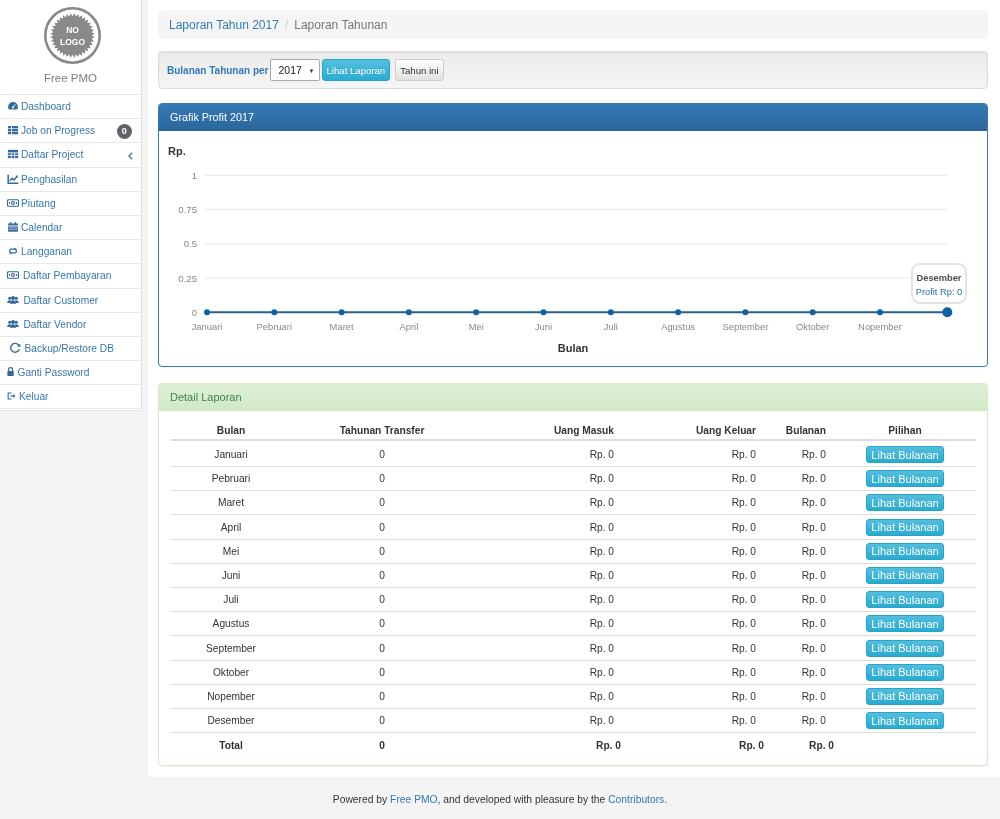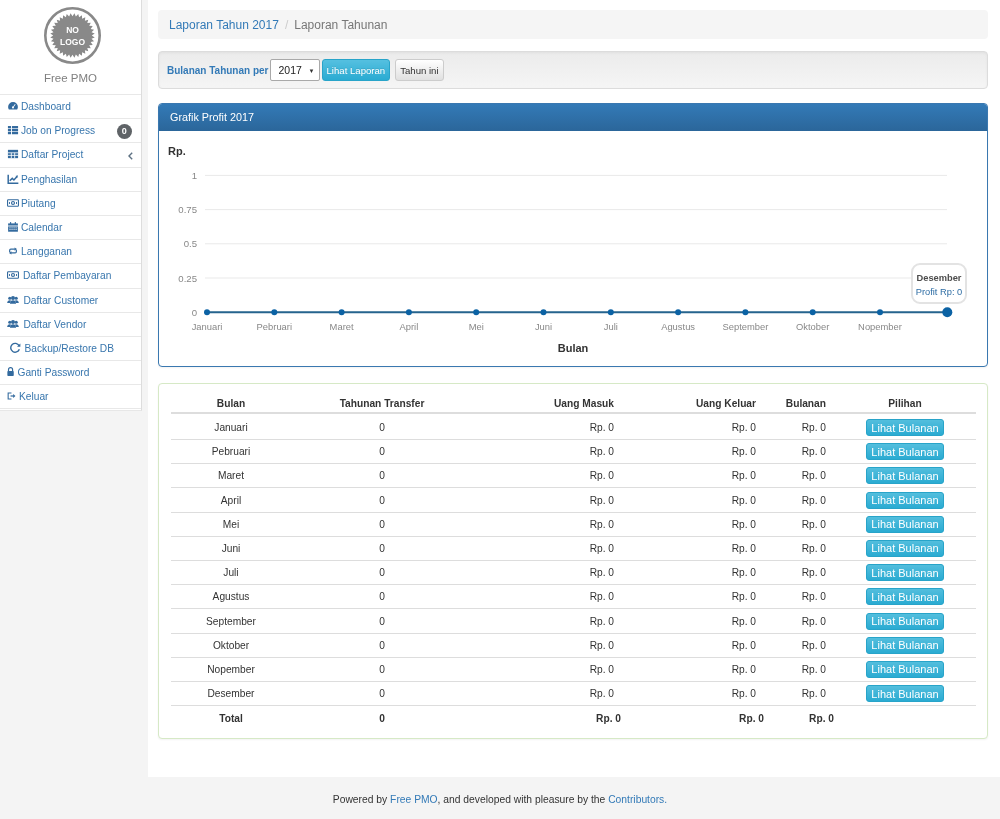--- a/index.html
+++ b/index.html
@@ -320,20 +320,21 @@
           <circle cx="788.3" cy="181.2" r="5" fill="#0b62a4"></circle>
           <text x="414" y="220.5" font-size="11" font-weight="bold" fill="#333" text-anchor="middle" font-family="Liberation Sans">Bulan</text>
           <rect x="753" y="133" width="54" height="39" rx="8" fill="rgba(255,255,255,0.95)" stroke="#e3e3e3" stroke-width="2"></rect>
           <text x="780" y="149.5" font-size="9.3" font-weight="bold" fill="#4d4d4d" text-anchor="middle" font-family="Liberation Sans">Desember</text>
           <text x="780" y="163.5" font-size="9.3" fill="#2e6da4" text-anchor="middle" font-family="Liberation Sans">Profit Rp: 0</text>
         </svg>
     </div>
   </div>
 
   <div class="panel panel-success">
+    <div class="panel-heading">Detail Laporan</div>
     <div class="panel-body">
       <table id="dtable">
         <tbody>
             <tr>
           <th class="c1">Bulan</th>
               <th class="c2">Tahunan Transfer</th>
               <th class="c3">Uang Masuk</th>
           <th class="c4">Uang Keluar</th>
               <th class="c5">Bulanan</th>
               <th class="c6">Pilihan</th>

